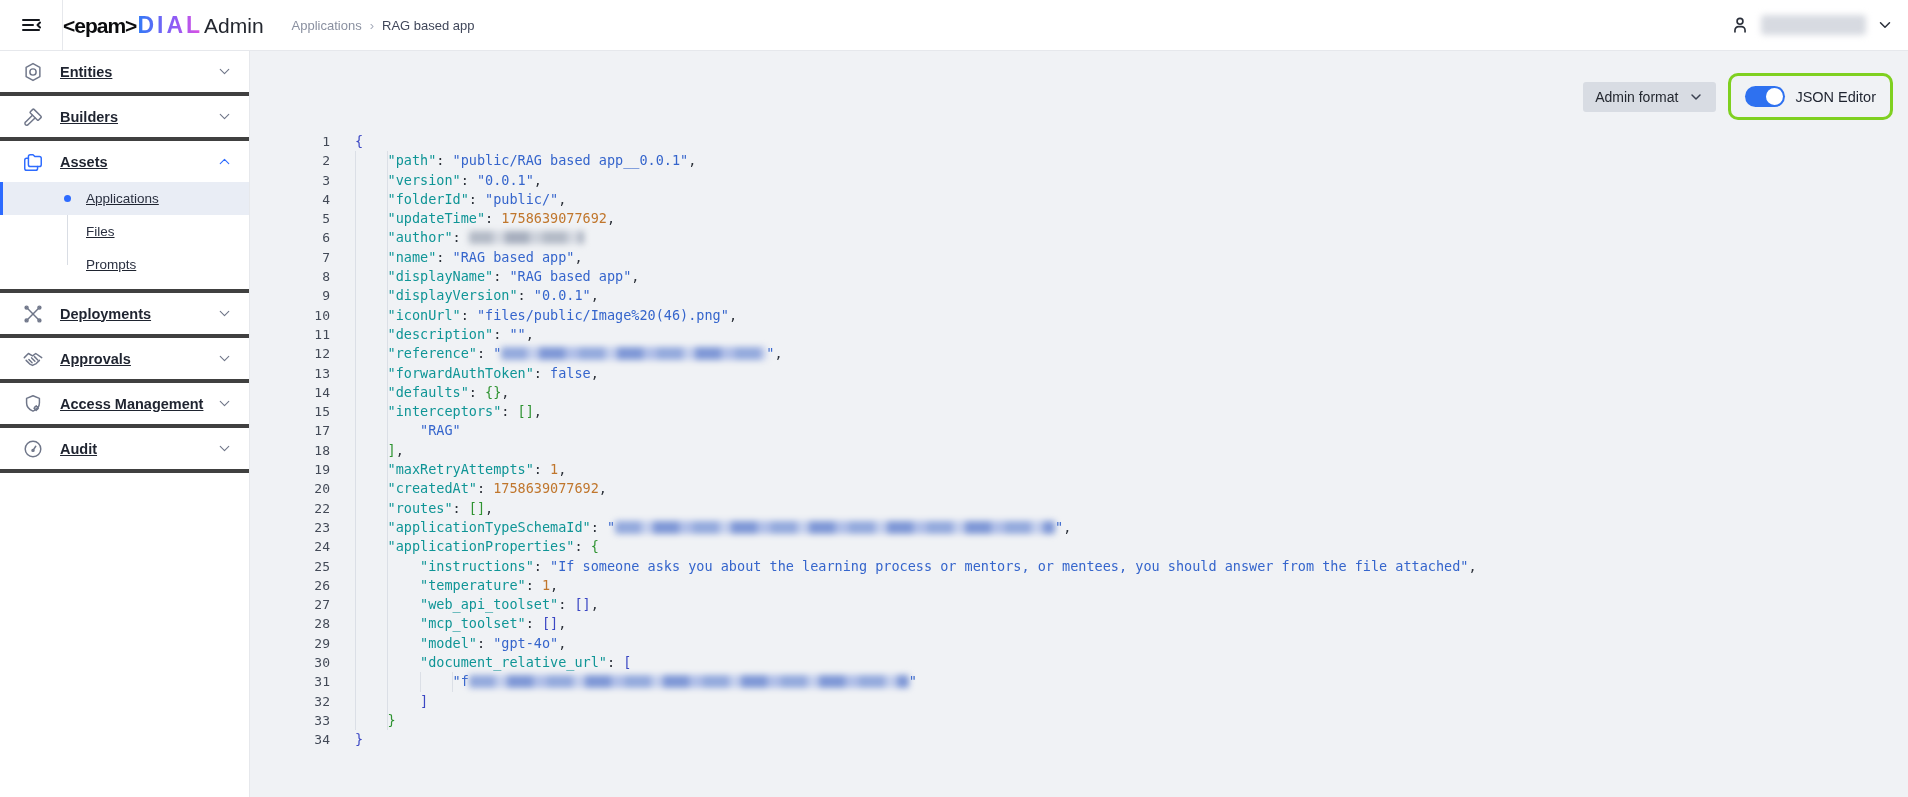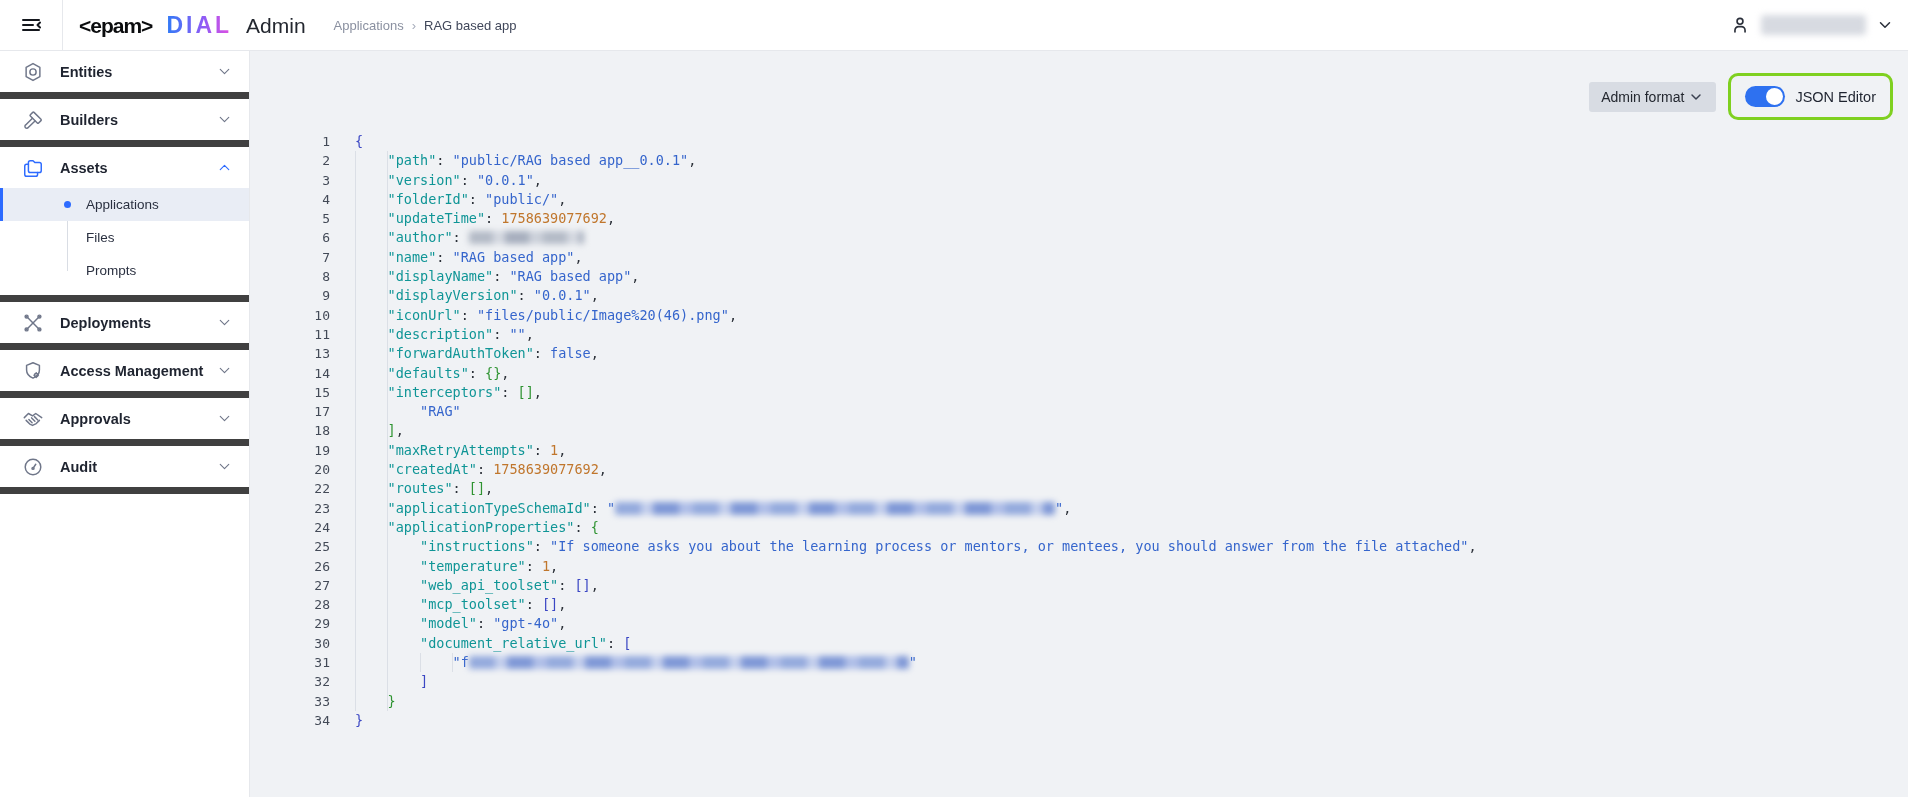--- a/index.html
+++ b/index.html
@@ -10,58 +10,58 @@
     background:#F0F2F5; color:#1F2430;
   }
   
   .topbar {
     position:absolute; top:0; left:0; width:1908px; height:51px;
     background:#FFFFFF; border-bottom:1px solid #E6E8EC;
     display:flex; align-items:center; z-index:10;
   }
   .burger-wrap { width:63px; height:100%; display:flex; align-items:center; justify-content:center;
     border-right:1px solid #E6E8EC; cursor:pointer; color:#14171D; }
-  .logo { margin-left:16px; display:flex; align-items:baseline; gap:14px; white-space:nowrap; }
+  .logo { display:flex; align-items:baseline; gap:1px; white-space:nowrap; }
   .logo-epam { font-weight:700; font-size:21px; letter-spacing:-1px; color:#0B0C0E; }
   .logo-dial { font-size:23px; font-weight:600; letter-spacing:3px;
     background:linear-gradient(90deg,#2F7BF6 0%,#8B5CF6 55%,#E34FE0 100%);
     -webkit-background-clip:text; background-clip:text; color:transparent; }
   .logo-admin { font-size:21px; color:#23272F; font-weight:500;text-align:center; }
   .breadcrumb { margin-left:28px; font-size:13px; color:#8A90A0; display:flex; align-items:center; gap:8px; }
   .crumb-sep { color:#A6ACBB; font-size:13px; }
   .crumb-current { color:#40475A; }
   .user-area { margin-left:auto; margin-right:14px; display:flex; align-items:center; gap:10px; }
   .user-blur { width:105px; height:20px; background:#D7DAE1; border-radius:3px; filter:blur(3px); }
   .user-icon, .user-chev { color:#2A2F3A; display:flex; }
 
   
   .sidebar {
     position:absolute; top:51px; left:0; bottom:0; width:250px;
     background:#FFFFFF; border-right:1px solid #E6E8EC; z-index:5;
   }
-  .side-section { border-bottom:7px solid #404040; }
+  .side-section { border-bottom:4px solid #404040;text-decoration:underline; }
   .side-row { height:41px; display:flex; align-items:center; padding:0 16px 0 22px; cursor:pointer; }
   .side-icon { width:22px; height:22px; color:#6F7689; margin-right:16px; flex:0 0 22px; display:flex; }
   .side-icon svg { width:22px; height:22px; }
   .side-label { font-size:14.5px; font-weight:700; color:#1F2430; flex:1; }
   .side-chev { color:#6F7689; display:flex; }
   .side-row.exp .side-icon, .side-row.exp .side-chev { color:#2D6BFF; }
   .sub-list { position:relative; padding-bottom:8px; }
   .sub-guide { position:absolute; left:67px; top:26px; bottom:24px; width:1px; background:#D9DDE4; }
   .sub-row { height:33px; display:flex; align-items:center; padding-left:86px;
     font-size:13.5px; color:#2A3040; position:relative; cursor:pointer; }
   .sub-row.active { background:#E9EDF5; box-shadow:inset 3px 0 0 #2D6BFF; }
   .sub-row.active::before { content:""; position:absolute; left:64px; top:50%; margin-top:-3.5px;
     width:7px; height:7px; border-radius:50%; background:#2D6BFF; }
 
   
   .main { position:absolute; top:51px; left:250px; right:0; bottom:0; background:#F0F2F5; }
   .controls { position:absolute; top:22px; right:15px; display:flex; align-items:center; z-index:3; }
   .format-btn { background:#D8DCE3; border-radius:3px; height:30px; padding:0 12px;
-    display:flex; align-items:center; gap:4px; font-size:14px; color:#23272F; cursor:pointer; }
+    display:flex; align-items:center; gap:10px; font-size:14px; color:#23272F; cursor:pointer; }
   .format-btn .chev { display:flex; color:#3A4150; }
   .ring { border:3px solid #7FD020; border-radius:10px; padding:10px 14px; margin-left:12px;
     display:flex; align-items:center; gap:10px; }
   .switch { width:40px; height:21px; background:#2E71F0; border-radius:11px; position:relative; cursor:pointer; }
   .knob { position:absolute; right:2px; top:2px; width:17px; height:17px; background:#fff; border-radius:50%; }
   .switch-label { font-size:14.5px; color:#1F2430; }
 
   
   .editor { position:absolute; top:81px; left:0; right:0; }
   .cl { display:flex; height:19.3px; line-height:19.3px;
@@ -194,45 +194,45 @@
           <svg width="17" height="17" fill="none" stroke="currentColor" stroke-width="1.6" stroke-linecap="round" stroke-linejoin="round" viewBox="0 0 24 24">
             <path d="m6 9 6 6 6-6"></path>
           </svg>
         </span>
       </div>
     </div>
     <div class="side-section">
       <div class="side-row">
         <span class="side-icon">
           <svg fill="none" stroke="currentColor" stroke-width="1.6" stroke-linecap="round" stroke-linejoin="round" viewBox="0 0 24 24">
-            <path d="M12 3l7 2.8v5.2c0 4.3-2.9 7.2-7 8.8-4.1-1.6-7-4.5-7-8.8V5.8z"></path>
-            <circle cx="15.5" cy="16.5" r="1.9"></circle>
-            <path d="M15.5 13.9v1M15.5 18.1v1M13.1 16.5h1M16.9 16.5h1"></path>
-          </svg>
-        </span>
-        <span class="side-label">Access Management</span>
-        <span class="side-chev">
-          <svg width="17" height="17" fill="none" stroke="currentColor" stroke-width="1.6" stroke-linecap="round" stroke-linejoin="round" viewBox="0 0 24 24">
-            <path d="m6 9 6 6 6-6"></path>
-          </svg>
-        </span>
-      </div>
-    </div>
-    <div class="side-section">
-      <div class="side-row">
-        <span class="side-icon">
-          <svg fill="none" stroke="currentColor" stroke-width="1.6" stroke-linecap="round" stroke-linejoin="round" viewBox="0 0 24 24">
             <path d="M2.5 10.5 7 6l4.5 2.5L15 6l6.5 4.5"></path>
             <path d="M7.5 12.5l3.5 3.5"></path>
             <path d="M10.5 10.8l3.6 3.7"></path>
             <path d="M13.6 9.4l3.6 3.6"></path>
             <path d="M4.5 13.5l4 4 3 1.5 4-2 3.5-3.5"></path>
           </svg>
         </span>
         <span class="side-label">Approvals</span>
+        <span class="side-chev">
+          <svg width="17" height="17" fill="none" stroke="currentColor" stroke-width="1.6" stroke-linecap="round" stroke-linejoin="round" viewBox="0 0 24 24">
+            <path d="m6 9 6 6 6-6"></path>
+          </svg>
+        </span>
+      </div>
+    </div>
+    <div class="side-section">
+      <div class="side-row">
+        <span class="side-icon">
+          <svg fill="none" stroke="currentColor" stroke-width="1.6" stroke-linecap="round" stroke-linejoin="round" viewBox="0 0 24 24">
+            <path d="M12 3l7 2.8v5.2c0 4.3-2.9 7.2-7 8.8-4.1-1.6-7-4.5-7-8.8V5.8z"></path>
+            <circle cx="15.5" cy="16.5" r="1.9"></circle>
+            <path d="M15.5 13.9v1M15.5 18.1v1M13.1 16.5h1M16.9 16.5h1"></path>
+          </svg>
+        </span>
+        <span class="side-label">Access Management</span>
         <span class="side-chev">
           <svg width="17" height="17" fill="none" stroke="currentColor" stroke-width="1.6" stroke-linecap="round" stroke-linejoin="round" viewBox="0 0 24 24">
             <path d="m6 9 6 6 6-6"></path>
           </svg>
         </span>
       </div>
     </div>
     <div class="side-section">
       <div class="side-row">
         <span class="side-icon">
@@ -308,20 +308,24 @@
       </div>
       <div class="cl">
         <span class="gut">10</span>
         <span class="ct"><span class="ind" style="width: 32.5px;"></span><span class="tk">"iconUrl"</span><span class="tp">: </span><span class="ts">"files/public/Image%20(46).png"</span><span class="tp">,</span></span>
       </div>
       <div class="cl">
         <span class="gut">11</span>
         <span class="ct"><span class="ind" style="width: 32.5px;"></span><span class="tk">"description"</span><span class="tp">: </span><span class="ts">""</span><span class="tp">,</span></span>
       </div>
       <div class="cl">
+        <span class="gut">12</span>
+        <span class="ct"><span class="ind" style="width: 32.5px;"></span><span class="tk">"reference"</span><span class="tp">: </span><span class="ts">"</span><span class="redact blue" style="width: 265px;"></span><span class="ts">"</span><span class="tp">,</span></span>
+      </div>
+      <div class="cl">
         <span class="gut">13</span>
         <span class="ct"><span class="ind" style="width: 32.5px;"></span><span class="tk">"forwardAuthToken"</span><span class="tp">: </span><span class="tt">false</span><span class="tp">,</span></span>
       </div>
       <div class="cl">
         <span class="gut">14</span>
         <span class="ct"><span class="ind" style="width: 32.5px;"></span><span class="tk">"defaults"</span><span class="tp">: </span><span class="tb2">{}</span><span class="tp">,</span></span>
       </div>
       <div class="cl">
         <span class="gut">15</span>
         <span class="ct"><span class="ind" style="width: 32.5px;"></span><span class="tk">"interceptors"</span><span class="tp">: </span><span class="tb2">[]</span><span class="tp">,</span></span>

